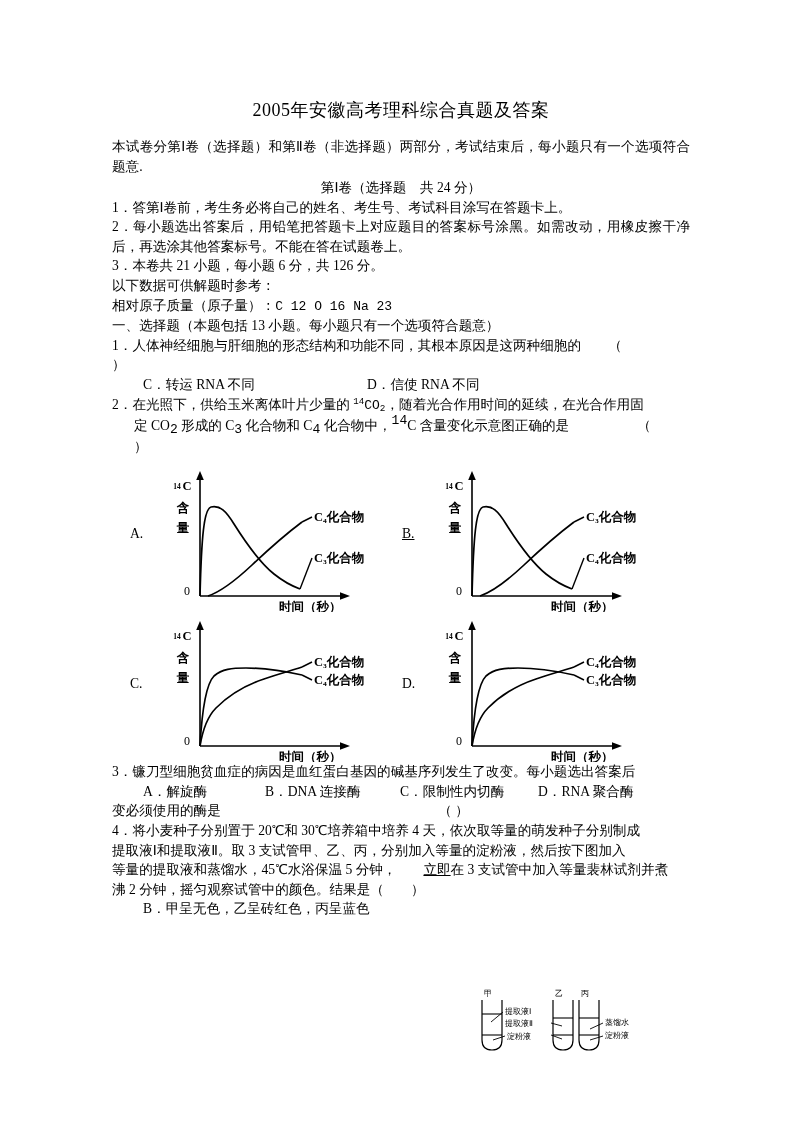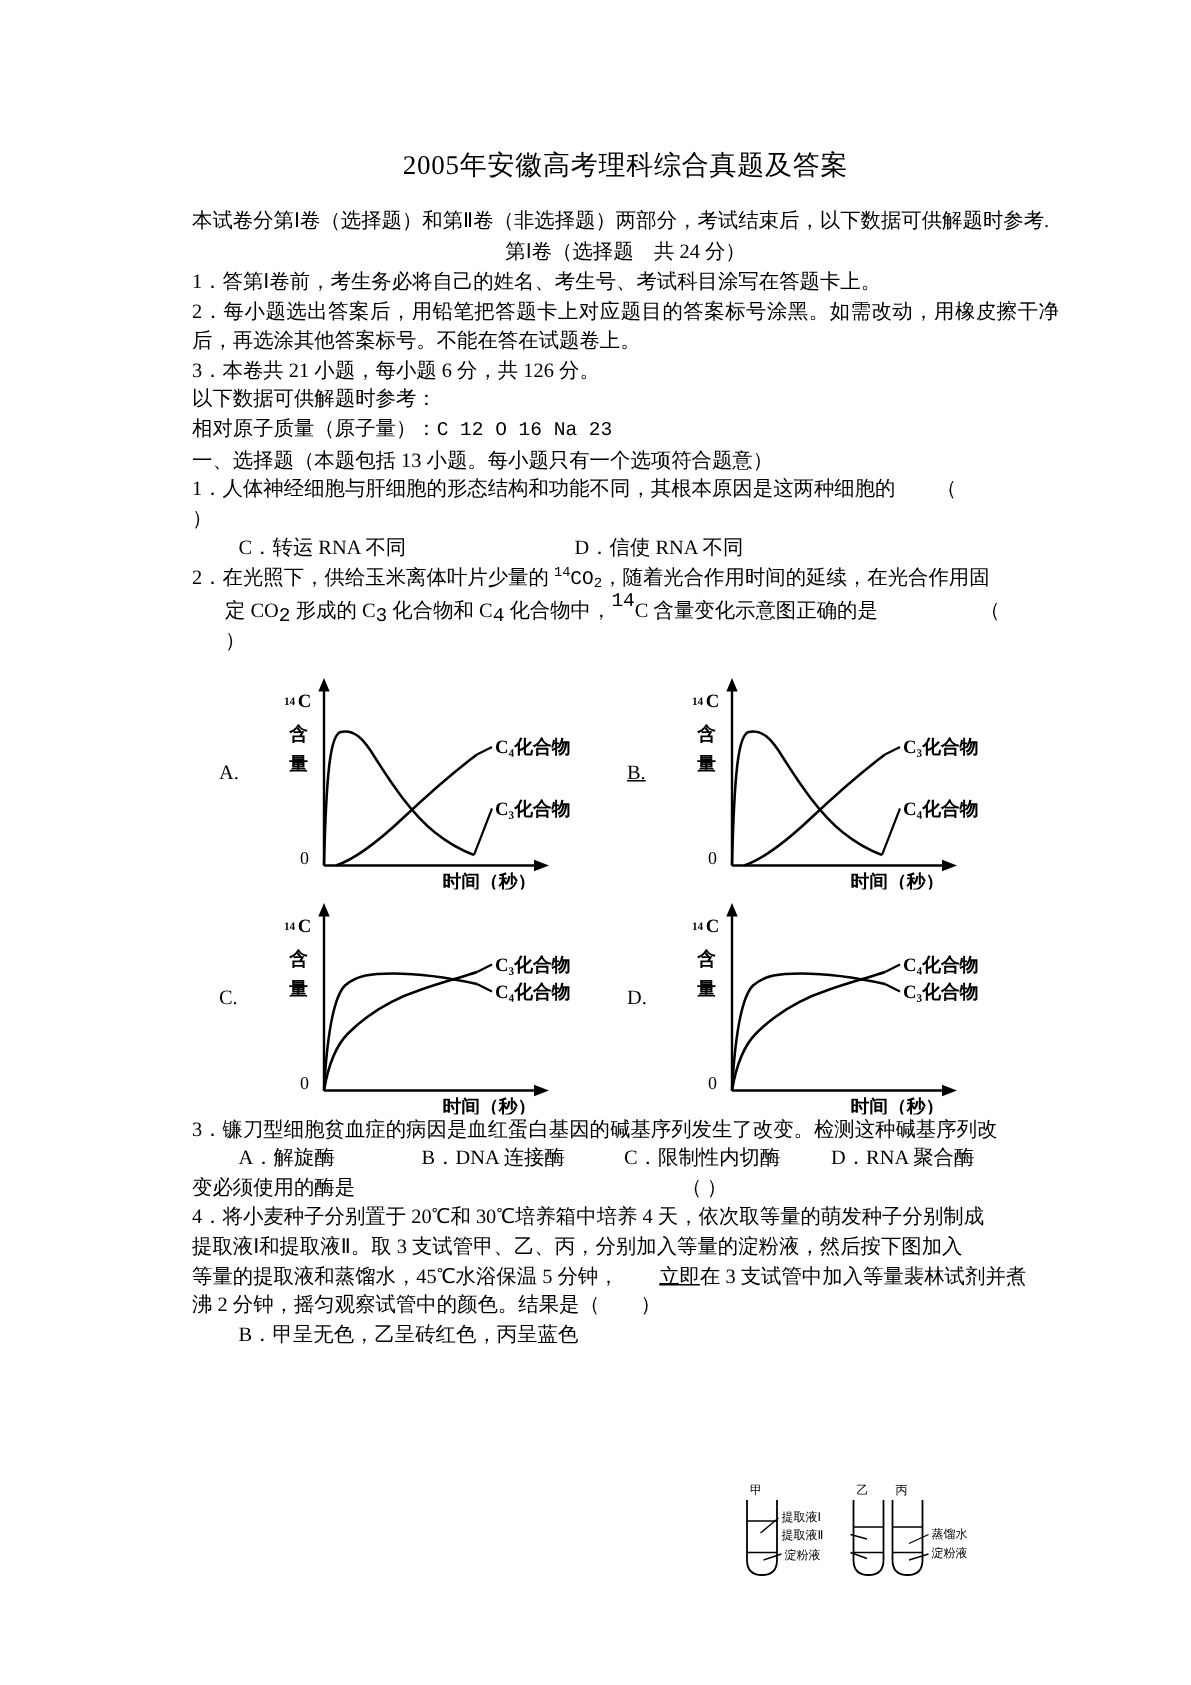--- a/index.html
+++ b/index.html
@@ -10,21 +10,21 @@
   body {
     width: 794px;
     height: 1123px;
     font-family: "Liberation Serif", serif;
     color: #000000;
     overflow: hidden;
     position: relative;
   }
   .page {
     position: absolute;
-    left: 128px;
+    left: 112px;
     top: 0;
     width: 578px;
     height: 924px;
   }
   .doc-title {
     text-align: center;
     font-size: 18px;
     font-weight: normal;
     margin: 0;
     padding-top: 99px;
@@ -93,21 +93,21 @@
   }
   .answer-tail { font-size: 13.6px; line-height: 19.6px; }
 </style>
 </head>
 <body>
 
 <div class="page">
 
   <div class="doc-title">2005年安徽高考理科综合真题及答案</div>
 
-  <div class="para blk-intro">本试卷分第Ⅰ卷（选择题）和第Ⅱ卷（非选择题）两部分，考试结束后，以下数据可供解题时参考.</div>
+  <div class="para blk-intro">本试卷分第Ⅰ卷（选择题）和第Ⅱ卷（非选择题）两部分，考试结束后，每小题只有一个选项符合题意.</div>
 
   <div class="center-line">第Ⅰ卷（选择题　共 24 分）</div>
 
   <div class="para">1．答第Ⅰ卷前，考生务必将自己的姓名、考生号、考试科目涂写在答题卡上。</div>
   <div class="para">2．每小题选出答案后，用铅笔把答题卡上对应题目的答案标号涂黑。如需改动，用橡皮擦干净后，再选涂其他答案标号。不能在答在试题卷上。</div>
   <div class="para">3．本卷共 21 小题，每小题 6 分，共 126 分。</div>
   <div class="para">以下数据可供解题时参考：</div>
   <div class="para"><span>相对原子质量（原子量）：</span><span class="mono">C 12   O 16   Na 23</span></div>
 
   <div class="para">一、选择题（本题包括 13 小题。每小题只有一个选项符合题意）</div>
@@ -217,21 +217,21 @@
         <text x="29" y="48" font-family="Liberation Serif, serif" font-size="12.5" text-anchor="middle" font-weight="bold">含</text>
         <text x="29" y="68" font-family="Liberation Serif, serif" font-size="12.5" text-anchor="middle" font-weight="bold">量</text>
         <text x="125" y="147" font-family="Liberation Serif, serif" font-size="12.5" font-weight="bold">时间（秒）</text>
         <text x="160" y="52" font-family="Liberation Serif, serif" font-size="12.5" font-weight="bold">C₄化合物</text>
         <text x="160" y="70" font-family="Liberation Serif, serif" font-size="12.5" font-weight="bold">C₃化合物</text>
       </svg>
     </div>
 
   </div>
 
-  <div class="para"><span>3．</span><span>镰刀型细胞贫血症的病因是血红蛋白基因的碱基序列发生了改变。检测这种碱基序列改</span></div>
+  <div class="para"><span>3．</span><span>镰刀型细胞贫血症的病因是血红蛋白基因的碱基序列发生了改变。每小题选出答案后</span></div>
   <div class="para opt-indent"><span style="display:inline-block;width:122px">A．解旋酶</span><span style="display:inline-block;width:135px">B．DNA 连接酶</span><span style="display:inline-block;width:138px">C．限制性内切酶</span><span>D．RNA 聚合酶</span></div>
   <div class="para"><span>变必须使用的酶是</span>　　　　　　　　　　　　　　　　<span>（    ）</span></div>
 
   <div class="para"><span>4．</span><span>将小麦种子分别置于 20℃和 30℃培养箱中培养 4 天，依次取等量的萌发种子分别制成</span></div>
   <div class="para">提取液Ⅰ和提取液Ⅱ。取 3 支试管甲、乙、丙，分别加入等量的淀粉液，然后按下图加入</div>
   <div class="para"><span>等量的提取液和蒸馏水，45℃水浴保温 5 分钟，</span><span class="ulined">立即</span><span>在 3 支试管中加入等量裴林试剂并煮</span></div>
   <div class="para">沸 2 分钟，摇匀观察试管中的颜色。结果是（　　）</div>
   <div class="para opt-indent answer-tail">B．甲呈无色，乙呈砖红色，丙呈蓝色</div>
 
   <div class="tube-figure">

